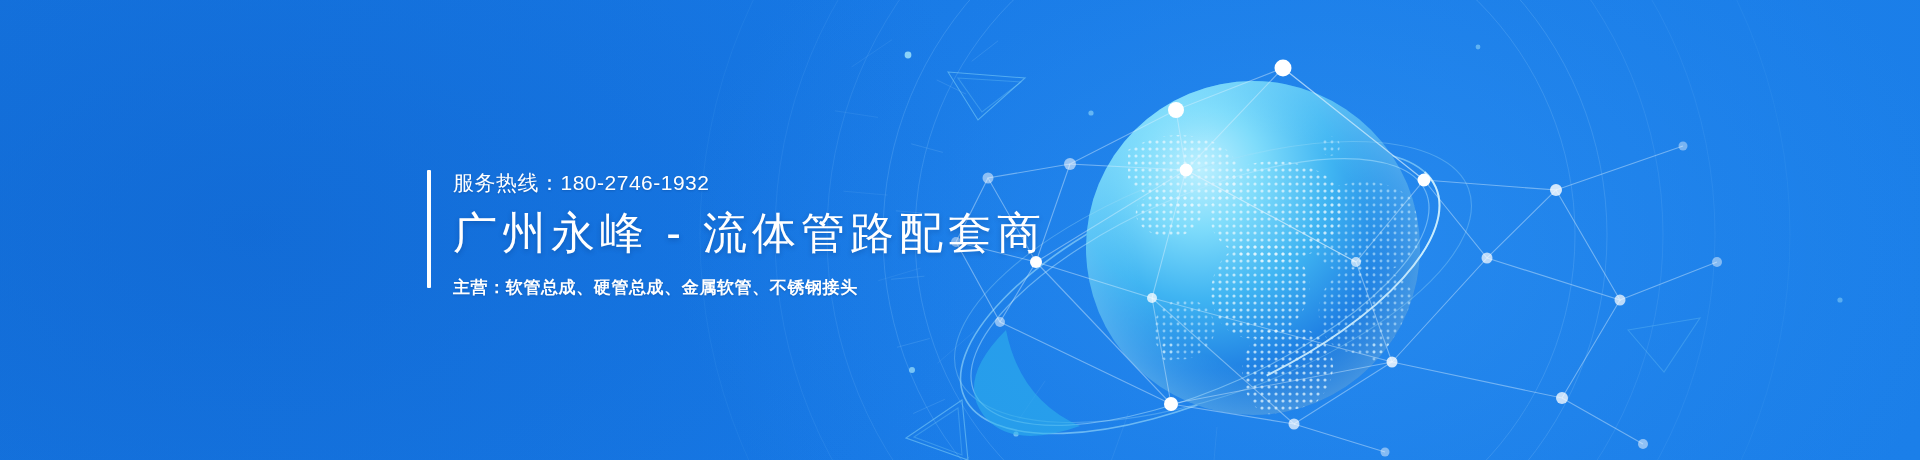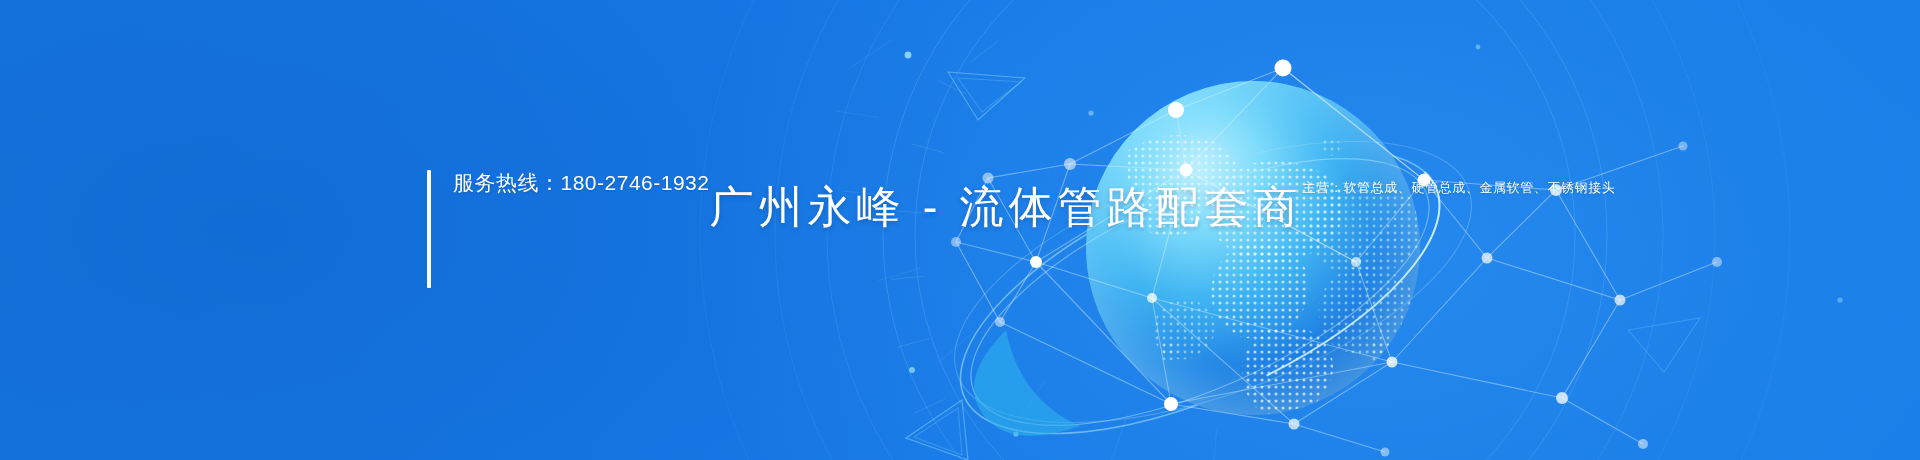--- a/index.html
+++ b/index.html
@@ -24,21 +24,21 @@
     display:flex;align-items:stretch;
   }
   #accent-bar{
     width:4px;height:118px;
     background:#ffffff;
     flex:0 0 auto;
     border-radius:1px;
   }
   #text-col{
     margin-left:22px;
-    display:flex;flex-direction:row;
+    display:flex;flex-direction:column;
     justify-content:flex-start;
   }
   #hotline{
     color:#ffffff;
     font-size:21px;
     letter-spacing:0.5px;
     line-height:26px;
     white-space:nowrap;
     text-shadow:0 1px 2px rgba(0,40,95,0.25);
   }
@@ -47,25 +47,25 @@
     font-size:44px;
     font-weight:400;
     letter-spacing:5px;
     line-height:58px;
     margin-top:8px;
     white-space:nowrap;
     text-shadow:0 2px 5px rgba(0,40,95,0.28);
   }
   #subheadline{
     color:#ffffff;
-    font-size:13px;
-    font-weight:400;
+    font-size:17px;
+    font-weight:700;
     letter-spacing:0.6px;
     line-height:24px;
-    margin-top:6px;
+    margin-top:14px;
     white-space:nowrap;
     text-shadow:0 1px 2px rgba(0,40,95,0.25);
   }
   .deco{pointer-events:none;}
 </style>
 </head>
 <body>
 
 <div id="banner">
 

